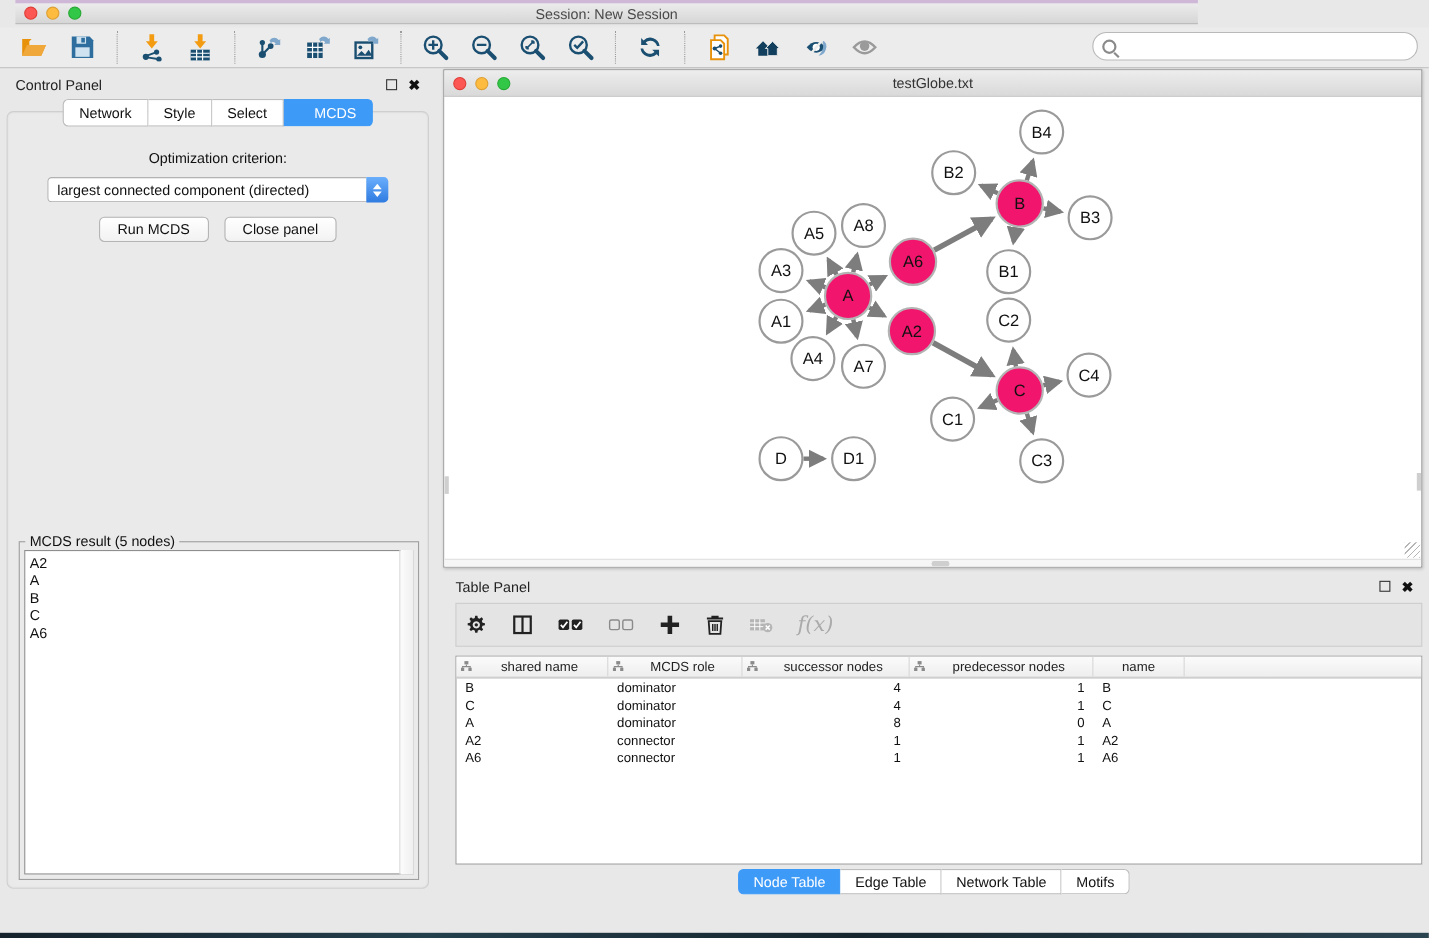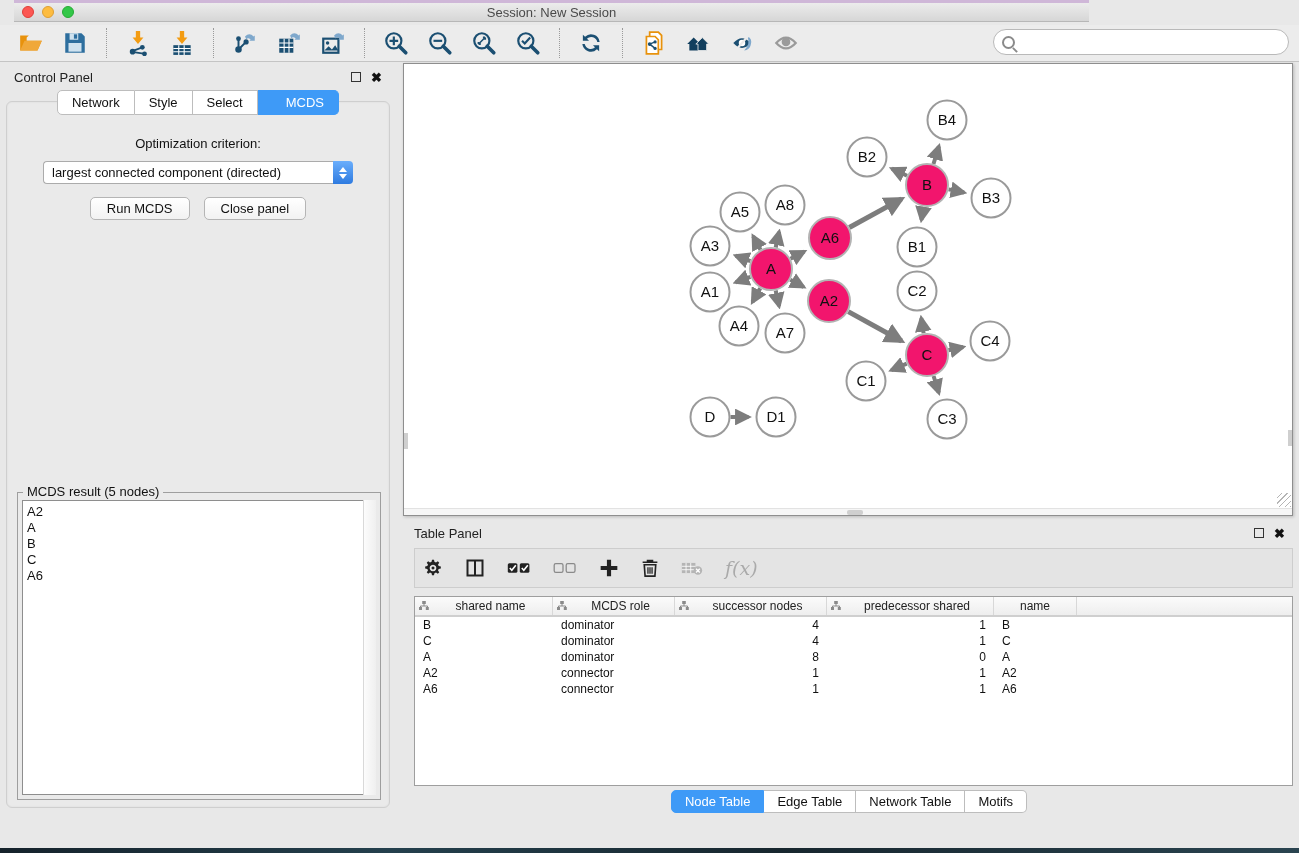--- a/index.html
+++ b/index.html
@@ -308,20 +308,28 @@
   </div>
   <div class="cp-tabs" style="position:absolute; left:0; right:0; top:26px;">
     <div class="cp-tab">Network</div>
     <div class="cp-tab">Style</div>
     <div class="cp-tab">Select</div>
     <div class="cp-tab active">MCDS</div>
   </div>
 </div>
 
 <div class="net-window">
+  <div class="net-titlebar">
+    <div class="traffic">
+      <div class="light red"></div>
+      <div class="light yellow"></div>
+      <div class="light green"></div>
+    </div>
+    <div class="title">testGlobe.txt</div>
+  </div>
   <div class="net-canvas" id="net-canvas">
       <svg width="888" height="420">
         <defs>
           <marker id="arrow" viewBox="0 0 10 10" refX="8" refY="5" markerWidth="4.2" markerHeight="4.2" orient="auto-start-reverse">
             <path d="M0 0 L10 5 L0 10 z" fill="#7d7d7d"></path>
           </marker>
         </defs>
         <line x1="346.4146596993366" y1="188.76168568713538" x2="331.7316753758293" y2="194.29789289108078" stroke="#7d7d7d" stroke-width="4" marker-end="url(#arrow)"></line>
         <line x1="386.2627090485895" y1="191.62770154404936" x2="399.608247163223" y2="198.9907570555713" stroke="#7d7d7d" stroke-width="4" marker-end="url(#arrow)"></line>
         <line x1="346.4146596993366" y1="173.23831431286462" x2="331.7316753758293" y2="167.70210710891922" stroke="#7d7d7d" stroke-width="4" marker-end="url(#arrow)"></line>
@@ -479,21 +487,21 @@
           </svg>
           <span class="hlabel">successor nodes</span>
         </div>
         <div class="th" style="width: 167px;">
           <svg class="hicon" width="10" height="10" viewBox="0 0 10 10">
             <rect x="3.2" y="0" width="3.6" height="3" fill="#8a8a8a"></rect>
             <rect x="0" y="6" width="3" height="3" fill="#8a8a8a"></rect>
             <rect x="6.8" y="6" width="3" height="3" fill="#8a8a8a"></rect>
             <path d="M5 3 v2 M1.5 6 V5 h7 v1" stroke="#8a8a8a" fill="none"></path>
           </svg>
-          <span class="hlabel">predecessor shared</span>
+          <span class="hlabel">predecessor nodes</span>
         </div>
         <div class="th" style="width: 83px;">
           <span class="hlabel">name</span>
         </div>
       </div>
     <div class="tp-rows" id="tp-rows">
         <div class="tr">
           <div class="td" style="width: 138px; text-align: left;">B</div>
           <div class="td" style="width: 122px; text-align: left;">dominator</div>
           <div class="td num" style="width: 152px; text-align: right;">4</div>

